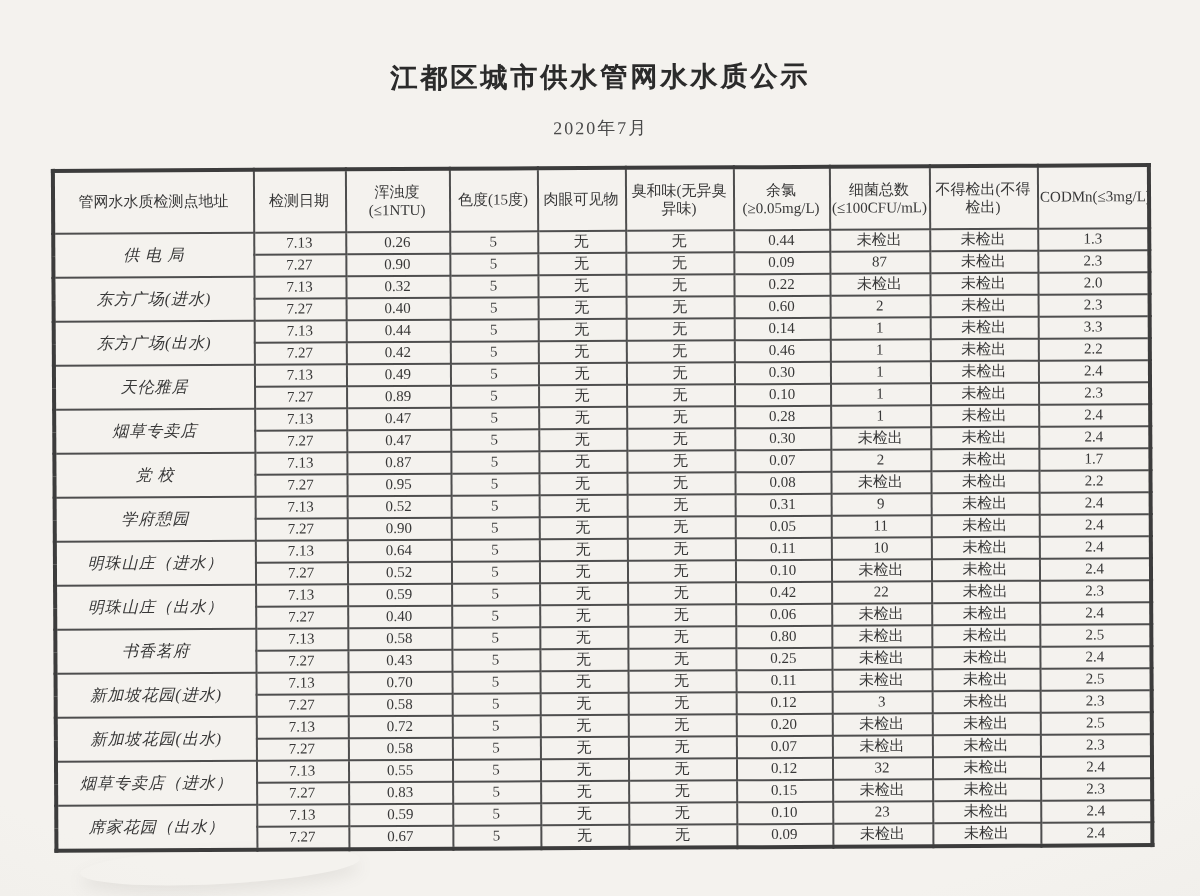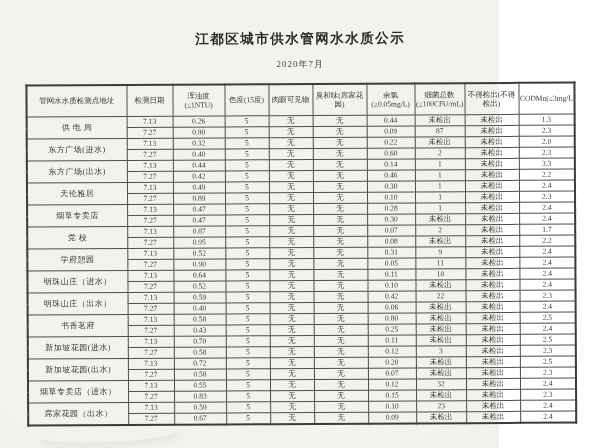--- a/index.html
+++ b/index.html
@@ -3,21 +3,21 @@
 <meta charset="utf-8">
 <style>
   html, body {
     margin: 0; padding: 0;
     width: 600px; height: 448px;
     overflow: hidden;
     font-family: "Liberation Serif", "DejaVu Serif", serif;
   }
   .paper {
     position: relative;
-    width: 499px; height: 448px;
+    width: 600px; height: 448px;
     background:
       radial-gradient(ellipse 140% 120% at 48% 38%, #f4f2ee 55%, #eceae6 82%, #e2e0dc 100%);
     color: #2e2e2e;
   }
   .paper::after { 
     content: "";
     position: absolute;
     left: 40px; bottom: 6px;
     width: 140px; height: 18px;
     border-radius: 50%;
@@ -72,20 +72,21 @@
   table.wq td {
     height: 10px;
     font-size: 7.5px;
     line-height: 1;
     white-space: nowrap;
   }
   table.wq td.loc {
     font-size: 8px;
     letter-spacing: .5px;
     white-space: nowrap;
+    font-style: italic;
   }
   col.c-loc  { width: 100px; }
   col.c-date { width: 46px; }
   col.c-turb { width: 52px; }
   col.c-chro { width: 44px; }
   col.c-vis  { width: 44px; }
   col.c-odor { width: 54px; }
   col.c-chlo { width: 48px; }
   col.c-bact { width: 50px; }
   col.c-coli { width: 54px; }
@@ -112,21 +113,21 @@
         <col class="c-coli">
           <col class="c-cod">
       </colgroup>
       <thead>
         <tr>
             <th>管网水水质检测点地址</th>
             <th>检测日期</th>
             <th>浑浊度(≤1NTU)</th>
             <th>色度(15度)</th>
             <th>肉眼可见物</th>
-            <th>臭和味(席家花园)</th>
+            <th>臭和味(无异臭异味)</th>
             <th>余氯(≥0.05mg/L)</th>
             <th>细菌总数(≤100CFU/mL)</th>
             <th>不得检出(不得检出)</th>
             <th>CODMn(≤3mg/L)</th>
           </tr>
       </thead>
       <tbody>
           <tr>
             <td rowspan="2" class="loc">供 电 局</td>
             <td>7.13</td>

